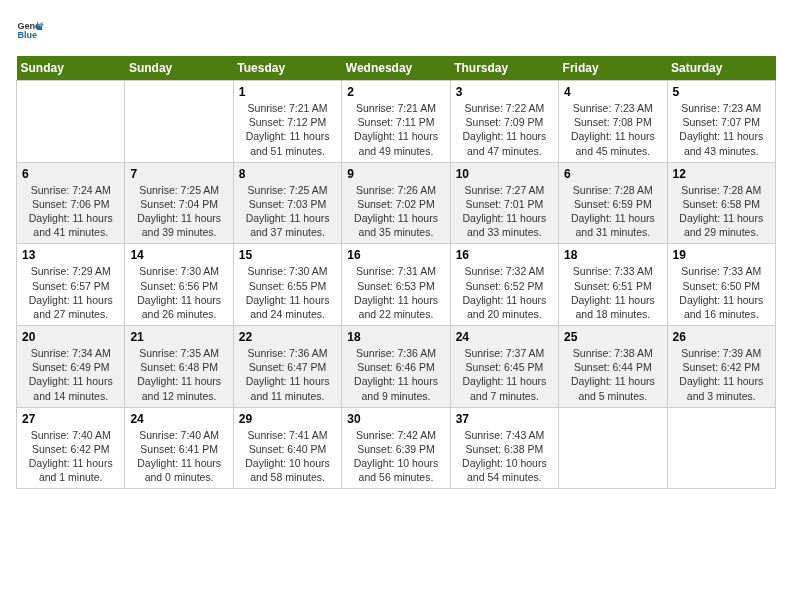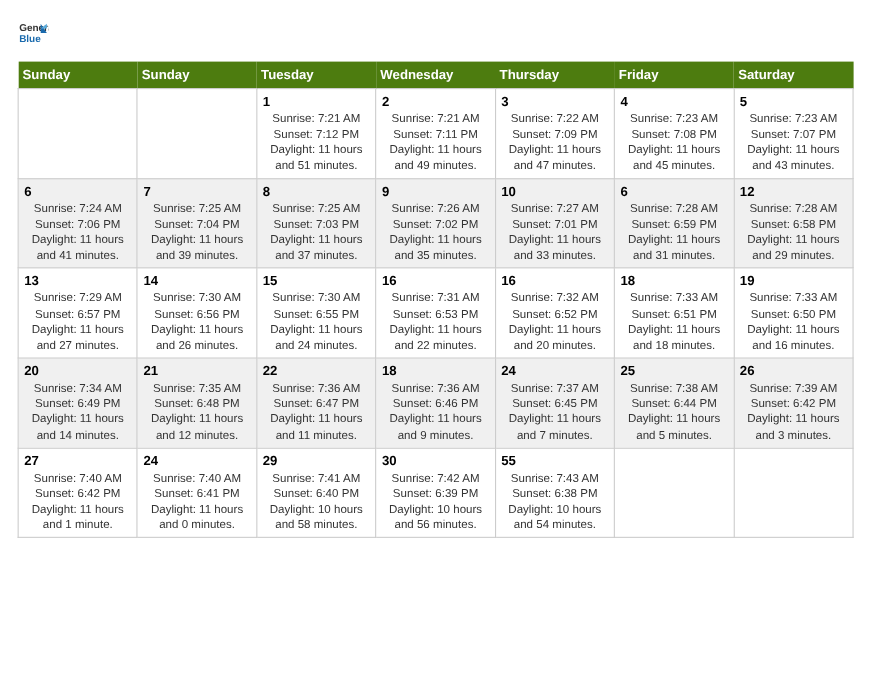--- a/index.html
+++ b/index.html
@@ -234,20 +234,20 @@
         </td>
         <td>
           <span class="day-num">29</span>
           <div class="day-detail">Sunrise: 7:41 AM<br>Sunset: 6:40 PM<br>Daylight: 10 hours and 58 minutes.</div>
         </td>
         <td>
           <span class="day-num">30</span>
           <div class="day-detail">Sunrise: 7:42 AM<br>Sunset: 6:39 PM<br>Daylight: 10 hours and 56 minutes.</div>
         </td>
         <td>
-          <span class="day-num">55</span>
+          <span class="day-num">37</span>
           <div class="day-detail">Sunrise: 7:43 AM<br>Sunset: 6:38 PM<br>Daylight: 10 hours and 54 minutes.</div>
         </td>
         <td class="empty"></td>
         <td class="empty"></td>
       </tr>
     </tbody>
 </table>
 
 </body></html>

